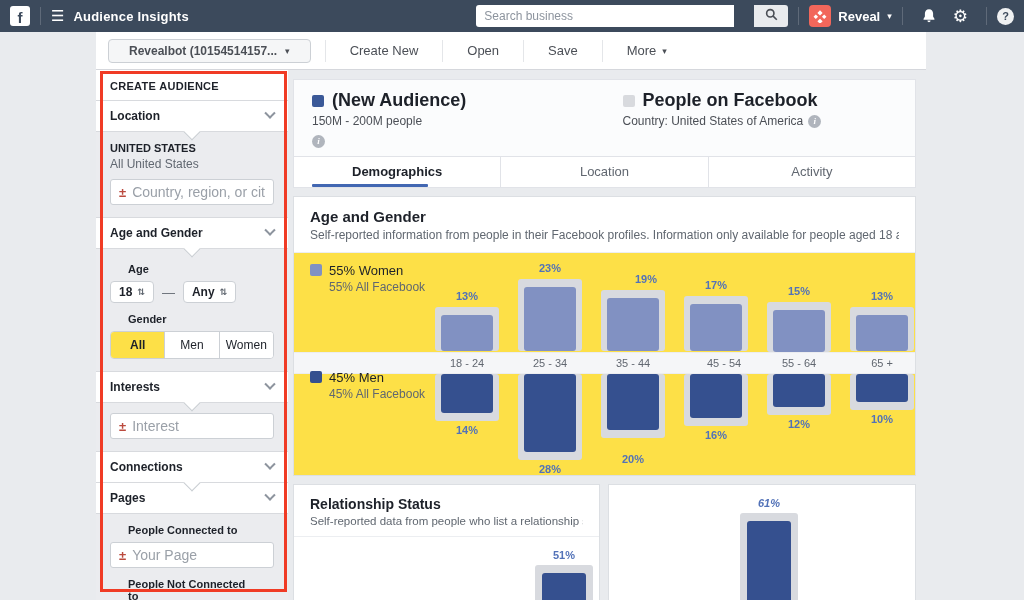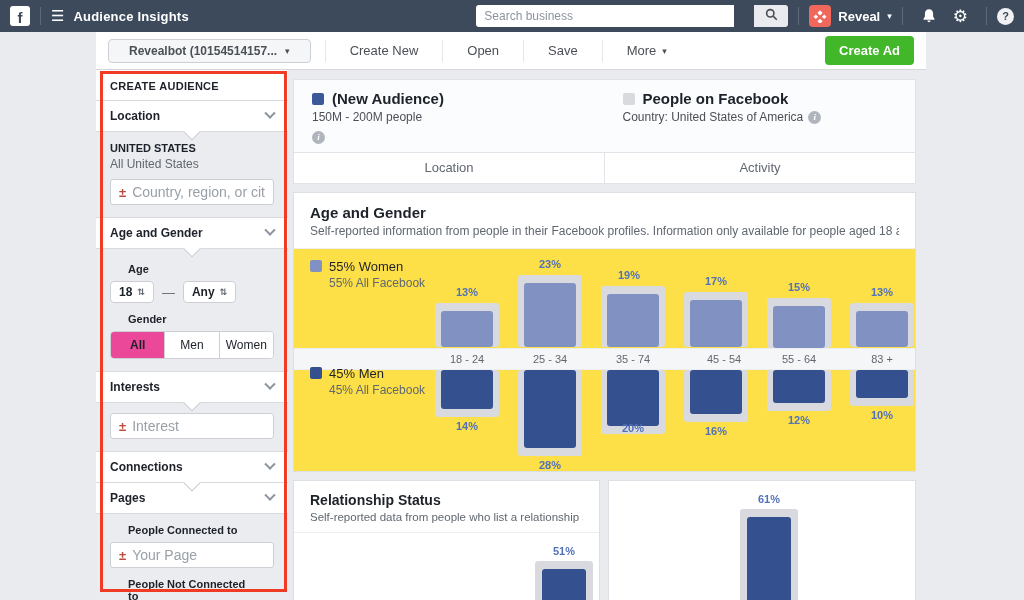--- a/index.html
+++ b/index.html
@@ -53,32 +53,32 @@
   .sb-input input { border:none; outline:none; width:100%; font-size:14px; font-family:inherit; color:#1d2129; background:transparent; }
   .sb-input input::placeholder { color:#9aa0a8; }
   .sb-label { font-size:11px; font-weight:bold; color:#1d2129; margin:4px 18px 6px; }
   .age-row { display:flex; align-items:center; gap:8px; margin-bottom:10px; }
   .age-select { background:#fff; border:1px solid #ccd0d5; border-radius:4px; padding:3px 8px; font-size:12px; font-weight:bold; color:#1d2129; display:flex; align-items:center; gap:5px; cursor:pointer; }
   .updown { font-size:9px; color:#606770; }
   .age-dash { color:#606770; }
   .segmented { display:flex; border:1px solid #ccd0d5; border-radius:4px; overflow:hidden; background:#fff; }
   .seg-btn { flex:1; text-align:center; font-size:12px; color:#1d2129; padding:6px 0; border-right:1px solid #ccd0d5; cursor:pointer; background:#fff; }
   .seg-btn:last-child { border-right:none; }
-  .seg-btn.selected { background:#ec4899; font-weight:bold; }
+  .seg-btn.selected { background:#fde047; font-weight:bold; }
 
   .red-annotation { position:absolute; left:100px; top:71px; width:187px; height:521px; border:3px solid #f03b25; z-index:40; pointer-events:none; }
 
   
   .audience-header { margin-top:9px; background:#fbfcfd; border:1px solid #e1e3e8; display:flex; }
   .aud-col { width:50%; padding:10px 18px 8px; }
   .aud-title-row { display:flex; align-items:center; gap:8px; }
   .legend-sq { width:12px; height:12px; border-radius:2px; flex:0 0 auto; }
   .sq-blue { background:#3b5998; }
   .sq-gray { background:#d8dade; }
-  .aud-name { font-size:15px; font-weight:bold; color:#1d2129; }
+  .aud-name { font-size:18px; font-weight:bold; color:#1d2129; }
   .aud-sub { font-size:12px; color:#4b4f56; margin:3px 0 4px 0; display:flex; align-items:center; gap:5px; }
   .info-i { width:13px; height:13px; border-radius:50%; background:#b0b5bd; color:#fff; font-size:9px; font-weight:bold; font-style:italic; display:inline-flex; align-items:center; justify-content:center; font-family:"Liberation Serif",serif; }
   .tabs { background:#fff; border:1px solid #e1e3e8; border-top:none; display:flex; height:31px; }
   .tab { flex:1; display:flex; align-items:center; justify-content:center; font-size:13px; color:#616770; border-right:1px solid #e1e3e8; cursor:pointer; position:relative; }
   .tab:last-child { border-right:none; }
   .tab.active { font-weight:bold; color:#1d2129; }
   .tab-underline { position:absolute; left:18px; right:72px; bottom:0; height:3px; background:#4267b2; border-radius:1px; }
 
   .age-card { margin-top:8px; background:#fff; border:1px solid #dcdfe3; }
   .card-head { padding:11px 16px 10px; border-bottom:1px solid #eceef1; }
@@ -156,21 +156,20 @@
     <button class="tb-btn">Create New</button>
     <div class="tb-div"></div>
     <button class="tb-btn">Open</button>
     <div class="tb-div"></div>
     <button class="tb-btn">Save</button>
     <div class="tb-div"></div>
     <button class="tb-btn">
       <span>More</span>
       <span class="caret">▾</span>
     </button>
-    <button class="create-ad">Create Ad</button>
   </div>
 
   <div class="content">
 
     <aside class="sidebar">
       <div class="sb-header">CREATE AUDIENCE</div>
 
       <div class="sb-section-head">
         <span>Location</span>
         <span class="chev-down"></span>
@@ -265,20 +264,24 @@
             <span class="aud-name">People on Facebook</span>
           </div>
           <div class="aud-sub">
             <span>Country: United States of America</span>
             <span class="info-i">i</span>
           </div>
         </div>
       </div>
 
       <div class="tabs">
+        <div class="tab active">
+          <span>Demographics</span>
+          <div class="tab-underline"></div>
+        </div>
         <div class="tab">
           <span>Location</span>
         </div>
         <div class="tab">
           <span>Activity</span>
         </div>
       </div>
 
       <section class="age-card">
         <div class="card-head">
@@ -311,43 +314,43 @@
               <div class="pct" style="left: 141px; top: 171.2px; width: 64px;">14%</div>
               <div class="bar-bg" style="left: 224px; top: 26.6px; width: 64px; height: 72.4px;"></div>
               <div class="bar" style="left: 230px; top: 34.6px; width: 52px; height: 64.4px; background: rgb(129, 145, 194);"></div>
               <div class="pct" style="left: 224px; top: 9.6px; width: 64px;">23%</div>
               <div class="cat" style="left: 216px; top: 104px; width: 80px;">25 - 34</div>
               <div class="bar-bg" style="left: 224px; top: 121px; width: 64px; height: 86.4px;"></div>
               <div class="bar" style="left: 230px; top: 121px; width: 52px; height: 78.4px; background: rgb(53, 80, 143);"></div>
               <div class="pct" style="left: 224px; top: 210.4px; width: 64px;">28%</div>
               <div class="bar-bg" style="left: 307px; top: 37.8px; width: 64px; height: 61.2px;"></div>
               <div class="bar" style="left: 313px; top: 45.8px; width: 52px; height: 53.2px; background: rgb(129, 145, 194);"></div>
-              <div class="pct" style="left: 303px; top: 20.8px; width: 64px;">19%</div>
-              <div class="cat" style="left: 299px; top: 104px; width: 80px;">35 - 74</div>
+              <div class="pct" style="left: 320px; top: 20.8px; width: 64px;">19%</div>
+              <div class="cat" style="left: 299px; top: 104px; width: 80px;">35 - 44</div>
               <div class="bar-bg" style="left: 307px; top: 121px; width: 64px; height: 64px;"></div>
               <div class="bar" style="left: 313px; top: 121px; width: 52px; height: 56px; background: rgb(53, 80, 143);"></div>
-              <div class="pct" style="left: 307px; top: 173px; width: 64px;">20%</div>
+              <div class="pct" style="left: 307px; top: 200px; width: 64px;">20%</div>
               <div class="bar-bg" style="left: 390px; top: 43.4px; width: 64px; height: 55.6px;"></div>
               <div class="bar" style="left: 396px; top: 51.4px; width: 52px; height: 47.6px; background: rgb(129, 145, 194);"></div>
               <div class="pct" style="left: 390px; top: 26.4px; width: 64px;">17%</div>
               <div class="cat" style="left: 390px; top: 104px; width: 80px;">45 - 54</div>
               <div class="bar-bg" style="left: 390px; top: 121px; width: 64px; height: 52.8px;"></div>
               <div class="bar" style="left: 396px; top: 121px; width: 52px; height: 44.8px; background: rgb(53, 80, 143);"></div>
               <div class="pct" style="left: 390px; top: 176.8px; width: 64px;">16%</div>
               <div class="bar-bg" style="left: 473px; top: 49px; width: 64px; height: 50px;"></div>
               <div class="bar" style="left: 479px; top: 57px; width: 52px; height: 42px; background: rgb(129, 145, 194);"></div>
               <div class="pct" style="left: 473px; top: 32px; width: 64px;">15%</div>
               <div class="cat" style="left: 465px; top: 104px; width: 80px;">55 - 64</div>
               <div class="bar-bg" style="left: 473px; top: 121px; width: 64px; height: 41.6px;"></div>
               <div class="bar" style="left: 479px; top: 121px; width: 52px; height: 33.6px; background: rgb(53, 80, 143);"></div>
               <div class="pct" style="left: 473px; top: 165.6px; width: 64px;">12%</div>
               <div class="bar-bg" style="left: 556px; top: 54.6px; width: 64px; height: 44.4px;"></div>
               <div class="bar" style="left: 562px; top: 62.6px; width: 52px; height: 36.4px; background: rgb(129, 145, 194);"></div>
               <div class="pct" style="left: 556px; top: 37.6px; width: 64px;">13%</div>
-              <div class="cat" style="left: 548px; top: 104px; width: 80px;">83 +</div>
+              <div class="cat" style="left: 548px; top: 104px; width: 80px;">65 +</div>
               <div class="bar-bg" style="left: 556px; top: 121px; width: 64px; height: 36px;"></div>
               <div class="bar" style="left: 562px; top: 121px; width: 52px; height: 28px; background: rgb(53, 80, 143);"></div>
               <div class="pct" style="left: 556px; top: 160px; width: 64px;">10%</div>
             </div>
         </div>
       </section>
 
       <div class="bottom-row">
         <section class="mini-card rel">
           <div class="mini-head">
@@ -356,21 +359,21 @@
           </div>
           <div class="mini-chart">
             <div class="pct" style="left:238px; top:12px; width:64px;">51%</div>
             <div class="bar-bg" style="left:241px; top:28px; width:58px; height:120px;"></div>
             <div class="bar" style="left:248px; top:36px; width:44px; height:120px; background:#35508f;"></div>
 
           </div>
         </section>
         <section class="mini-card edu">
           <div class="mini-chart">
-            <div class="pct" style="left:128px; top:12px; width:64px;">61%</div>
+            <div class="pct" style="left:128px; top:12px; width:64px;font-style:italic;">61%</div>
             <div class="bar-bg" style="left:131px; top:28px; width:58px; height:120px;"></div>
             <div class="bar" style="left:138px; top:36px; width:44px; height:120px; background:#35508f;"></div>
           </div>
         </section>
       </div>
 
     </main>
   </div>
 
   <div class="red-annotation"></div>

